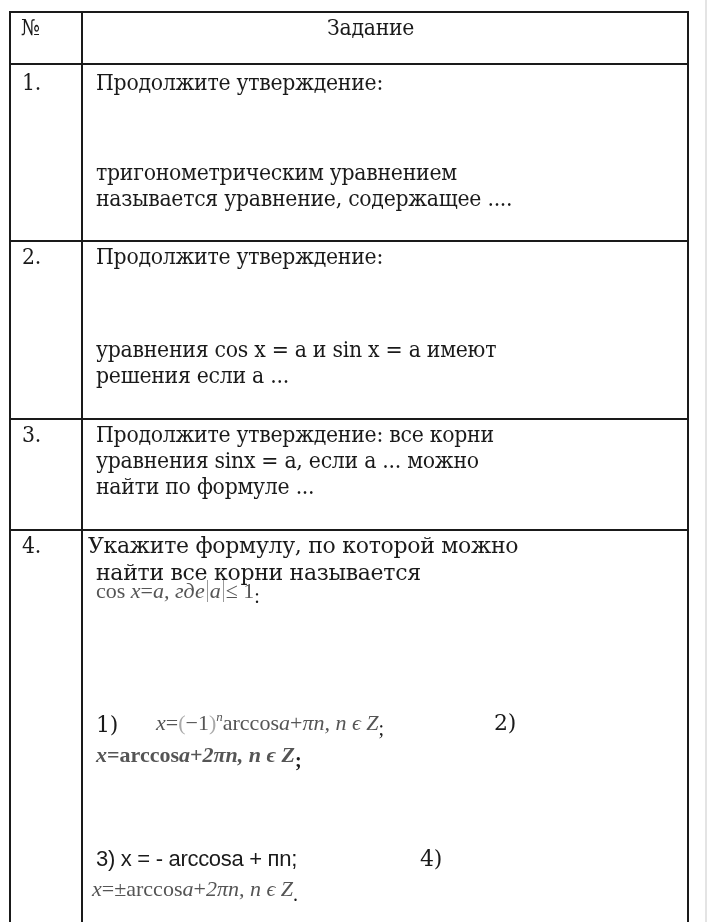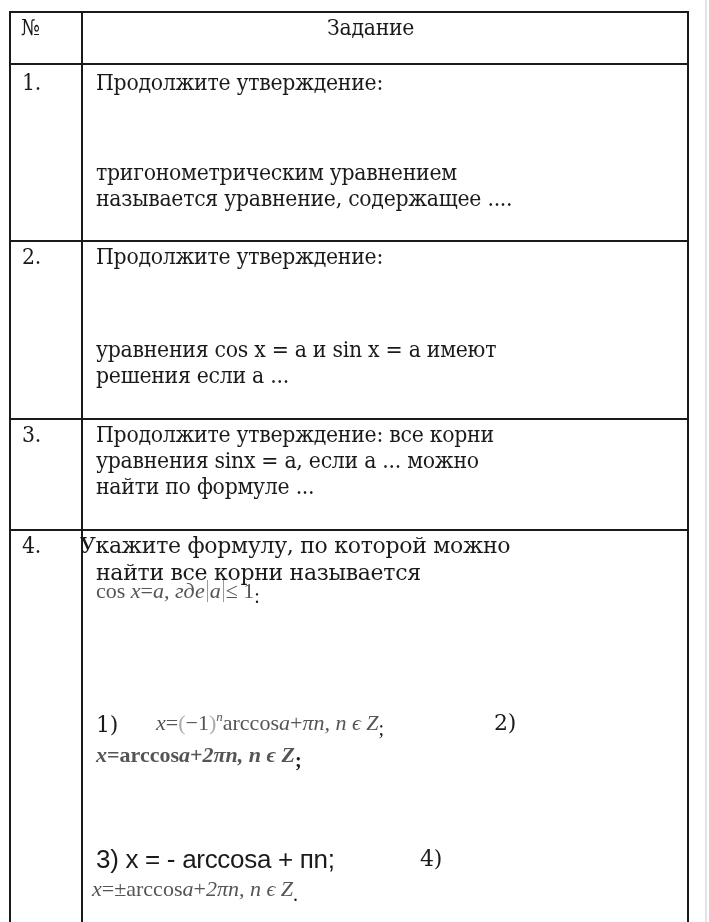--- a/index.html
+++ b/index.html
@@ -7,21 +7,21 @@
     width: 709px; height: 922px; overflow: hidden; position: relative;
     background: #ffffff;
     font-family: "DejaVu Serif", serif;
     color: #1a1a1a;
   }
   .edge { position: absolute; left: 705px; top: 0; width: 2px; height: 922px; background: #e4e4e4; }
   .vline { position: absolute; width: 2px; background: #1a1a1a; }
   .hline { position: absolute; height: 2px; background: #1a1a1a; left: 9px; width: 680px; }
   .txt { position: absolute; font-size: 22px; line-height: 26px; white-space: nowrap; letter-spacing: -0.3px; }
   .narrow { transform-origin: 0 0; transform: scaleX(0.93); }
-  .sans { font-family: "Liberation Sans", sans-serif; font-size: 26px; }
+  .sans { font-family: "Liberation Sans", sans-serif; font-size: 22px; }
   .math { font-family: "Liberation Serif", serif; color: #555555; font-size: 22px; letter-spacing: 0; }
   .math i { font-style: italic; }
   .math .sup { font-size: 13px; vertical-align: 9px; font-style: italic; }
   .math .bar { display: inline-block; width: 1px; height: 22px; background: #999; vertical-align: -4px; margin: 0 2px; }
   .math .paren { color: #aaa; }
   .punct { font-family: "Liberation Serif", serif; color: #1a1a1a; font-size: 20px; vertical-align: -5px; }
 </style>
 </head>
 <body>
 
@@ -57,21 +57,21 @@
 
   <div>
     <div class="txt narrow" style="left:22px; top:422px;">3.</div>
     <div class="txt narrow" style="left:96px; top:422px;">Продолжите утверждение: все корни</div>
     <div class="txt narrow" style="left:96px; top:448px;">уравнения sinx = a, если a ... можно</div>
     <div class="txt narrow" style="left:96px; top:474px;">найти по формуле ...</div>
   </div>
 
   <div>
     <div class="txt narrow" style="left:22px; top:533px;">4.</div>
-    <div class="txt" style="left:80px; top:533px;">Укажите формулу, по которой можно</div>
+    <div class="txt" style="left:88px; top:533px;">Укажите формулу, по которой можно</div>
     <div class="txt" style="left:96px; top:560px;">найти все корни называется</div>
 
     <div class="txt math" style="left:96px; top:578px;">
       <span>cos</span>
       <i>x</i><span>=</span><i>a</i><i>, где</i><span class="bar"></span><i>a</i><span class="bar"></span><span>≤ 1</span><span class="punct">:</span>
     </div>
 
     <div class="txt" style="left:96px; top:712px;">1)</div>
     <div class="txt math" style="left:156px; top:704px;">
       <i>x</i><span>=</span><span class="paren">(</span><span>−1</span><span class="paren">)</span><span class="sup">n</span><span>arccos</span><i>a</i><span>+</span><i>πn</i><i>, n ϵ Z</i><span class="punct">;</span>

